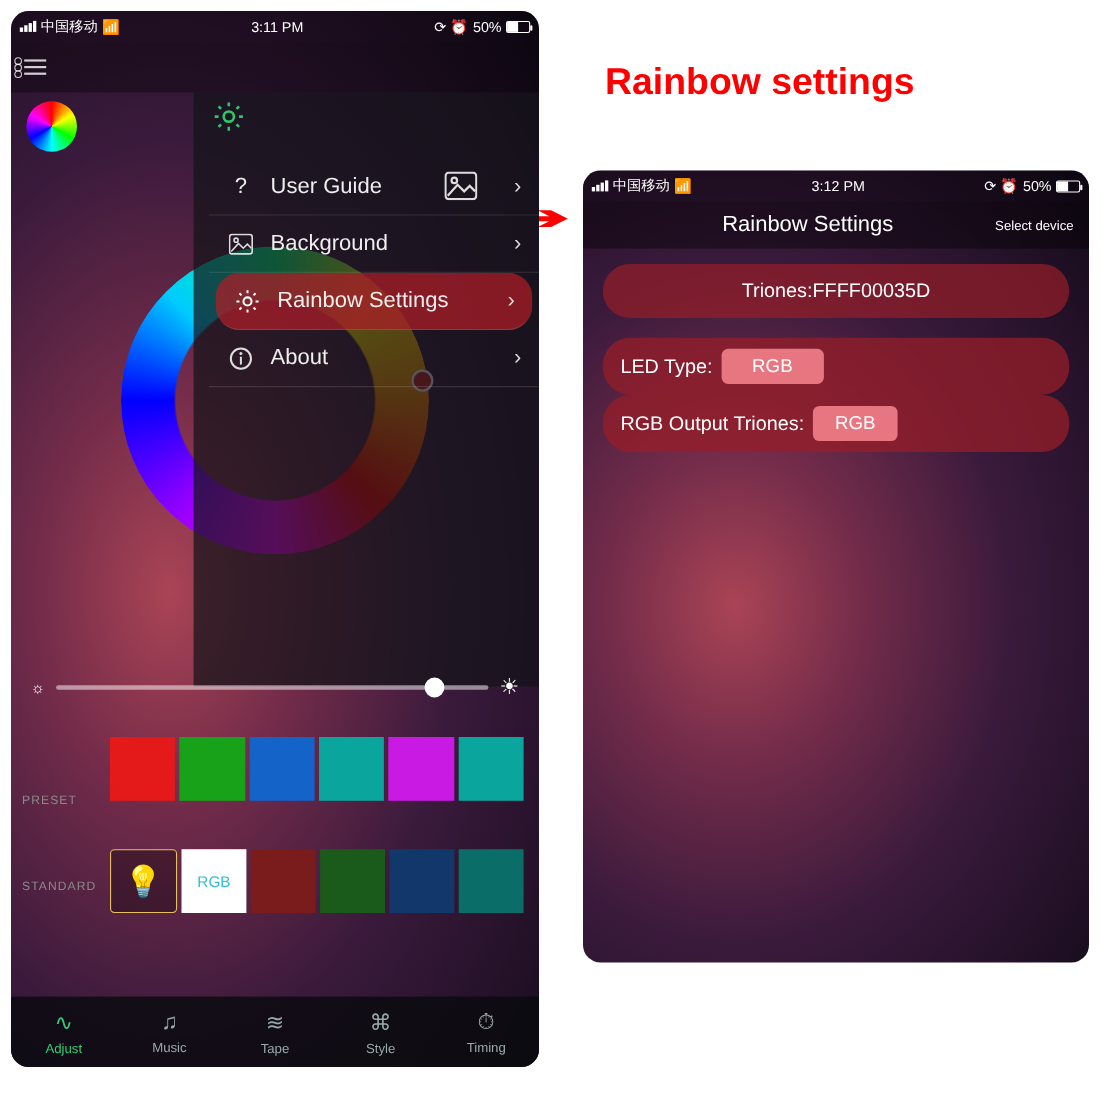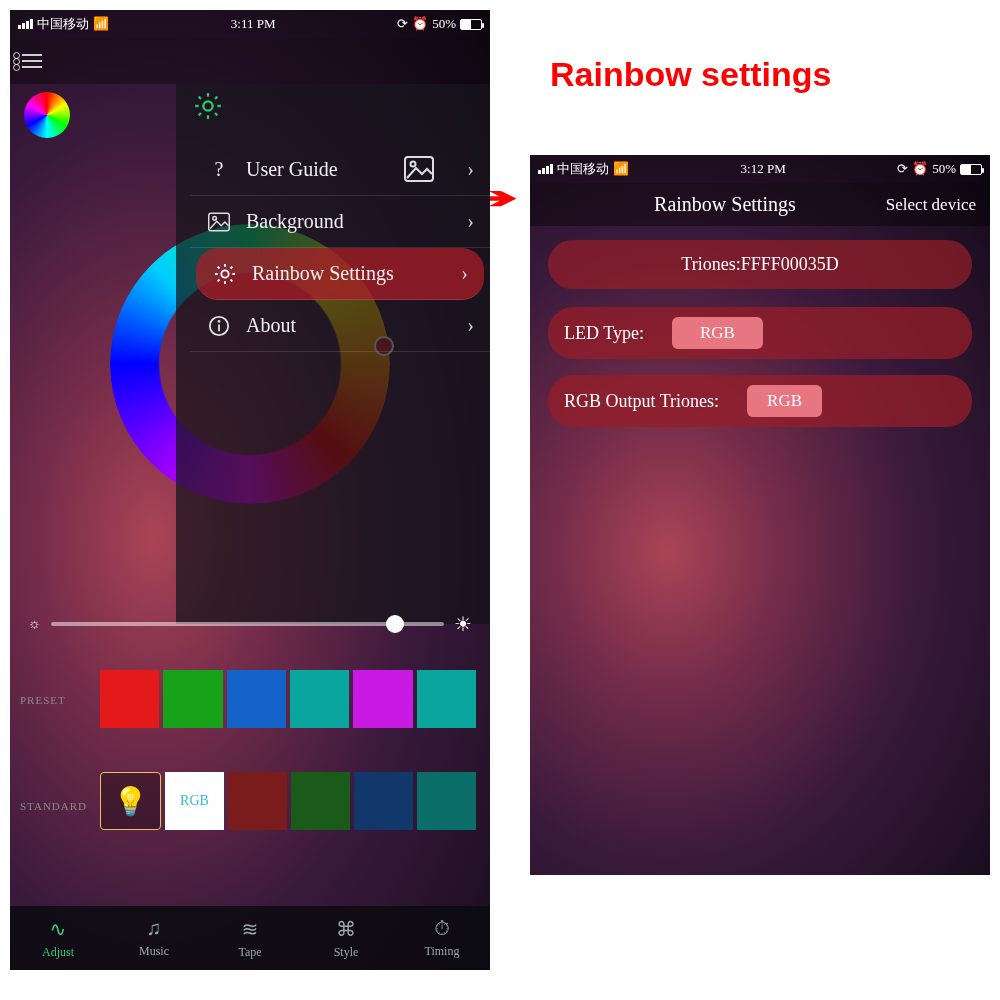--- a/index.html
+++ b/index.html
@@ -6,25 +6,24 @@
   body {
     width: 1000px;
     height: 1000px;
     background: #fff;
     font-family: -apple-system, BlinkMacSystemFont, "Segoe UI", sans-serif;
     position: relative;
     overflow: hidden;
   }
   .phone {
     position: absolute;
-    border-radius: 0;
+    border-radius: 16px;
     overflow: hidden;
     color: #fff;
     background: radial-gradient(ellipse at 30% 55%, #a45 0%, #742c4a 25%, #3a1a3c 55%, #120a18 100%);
-    font-family: Liberation Serif, serif;
   }
   .phone-left { left: 10px; top: 10px; width: 480px; height: 960px; }
   .phone-right { left: 530px; top: 155px; width: 460px; height: 720px; }
 
   .statusbar {
     height: 28px;
     display: flex;
     align-items: center;
     justify-content: space-between;
     padding: 0 8px;
@@ -106,24 +105,24 @@
     position:absolute; left:0; right:0; bottom:0; height:64px;
     display:flex; background:rgba(10,10,15,.85);
   }
   .tab { flex:1; display:flex; flex-direction:column; align-items:center; justify-content:center; gap:4px; color:#9aa; font-size:12px;}
   .tab.active{ color:#3c7; }
   .tab-ico{ font-size:20px;}
 
   
   .page-title-row { display:flex; align-items:center; justify-content:space-between; padding:10px 14px; background: rgba(0,0,0,0.4);}
   .title-center { font-size:20px; font-weight:500;}
-  .title-right { font-size:17px; }
+  .title-right { font-size:12px; }
   .right-body { padding: 14px 18px; }
   .pill-device { background: rgba(150,30,40,.7); color:#fff; text-align:center; padding:14px; border-radius:25px; margin-bottom:18px; font-size:18px;}
-  .field-pill { background: rgba(150,30,40,.75); border-radius:25px; padding:10px 16px; display:flex; align-items:center; gap:28px; margin-bottom:16px; font-size:18px;}
+  .field-pill { background: rgba(150,30,40,.75); border-radius:25px; padding:10px 16px; display:flex; align-items:center; gap:8px; font-size:18px;}
   .field-pill .val-box { background:rgba(255,140,150,.8); color:#fff; padding:6px 28px; border-radius:6px; font-size:17px;}
   .field-pill.long .val-box{ padding:6px 20px;}
   .conn-row { display:flex; align-items:center; font-size:18px; color:#fff; gap:10px; margin:8px 0 28px 0;}
   .conn-row .toggle-sw{ position:static; }
   .ok-btn { background:#3bbf63; color:#fff; text-align:center; padding:18px; border-radius:8px; font-size:22px;}
 
   .annotation-title { position:absolute; left:550px; top:55px; color:#fe0000; font-size:34px; font-weight:700;}
   .red-arrow-1 { position:absolute; left:480px; top:180px; color:#fe0000; font-size:30px; font-weight:bold; transform:scaleX(2);}
   .red-dbl { position:absolute; left:955px; top:250px; color:#fe0000; font-size:20px; font-weight:bold; display:flex; flex-direction:column; line-height:0.7;}
   .pic-icon { position:absolute; right:56px; top:72px; }
@@ -255,21 +254,21 @@
   </div>
 
   <div class="bright-row">
     <span class="sun-sm">☼</span>
     <div class="track">
         <div class="knob"></div>
       </div>
     <span class="sun-lg">☀</span>
   </div>
 
-  <div class="row-label" style="top:684px;">PRESET</div>
+  <div class="row-label" style="top:712px;">PRESET</div>
   <div class="swatch-row" style="top:660px;">
     <div class="swatch" style="background:#e41a1a"></div>
     <div class="swatch" style="background:#17a21a"></div>
     <div class="swatch" style="background:#1463c9"></div>
     <div class="swatch" style="background:#0aa59c"></div>
     <div class="swatch" style="background:#c91ae4"></div>
     <div class="swatch" style="background:#0aa59c"></div>
   </div>
 
   <div class="row-label" style="top:790px;">STANDARD</div>

